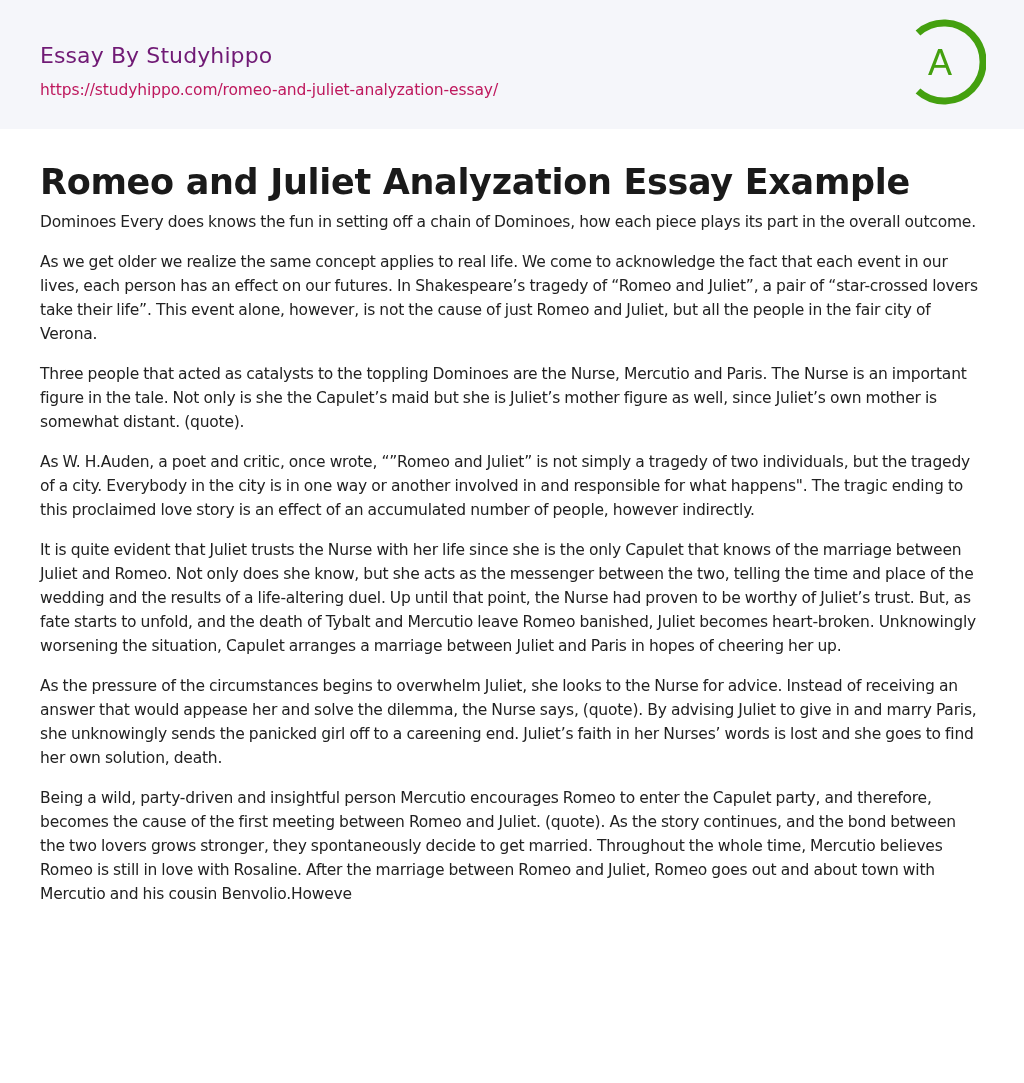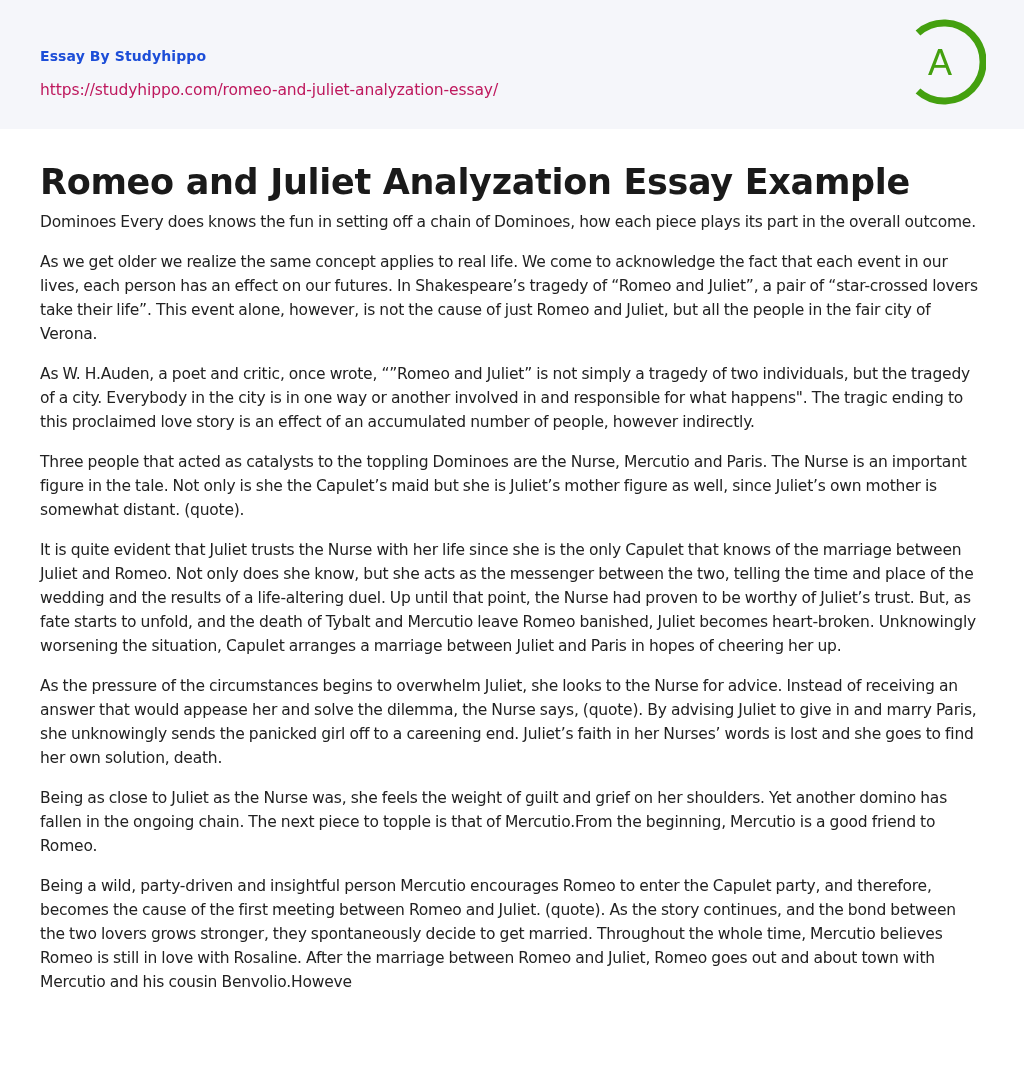--- a/index.html
+++ b/index.html
@@ -10,23 +10,23 @@
       height: 1083px;
       overflow: hidden;
     }
     .site-header {
       position: relative;
       height: 129px;
       background: #f5f6fa;
       padding: 40px 40px 0 40px;
     }
     .site-title {
-      font-size: 14px;
-      font-weight: bold;
-      color: #1d4ed8;
+      font-size: 22px;
+      font-weight: normal;
+      color: #701a75;
       letter-spacing: 0.1px;
       line-height: 32px;
       display: block;
       text-decoration: none;
     }
     .site-url {
       margin-top: 7px;
       font-size: 15.5px;
       color: #be185d;
       line-height: 22px;
@@ -74,19 +74,18 @@
       <path d="M 6 14 A 39 39 0 1 1 6 72" fill="none" stroke="#44a00f" stroke-width="7"></path>
       <text x="28" y="56" text-anchor="middle" font-family="Liberation Sans, sans-serif" font-size="36" fill="#44a00f">A</text>
     </svg>
   </div>
 </header>
 
 <main class="main">
   <h1 class="page-title">Romeo and Juliet Analyzation Essay Example</h1>
   <p class="essay-paragraph first">Dominoes Every does knows the fun in setting off a chain of Dominoes, how each piece plays its part in the overall outcome.</p>
   <p class="essay-paragraph">As we get older we realize the same concept applies to real life. We come to acknowledge the fact that each event in our lives, each person has an effect on our futures. In Shakespeare’s tragedy of “Romeo and Juliet”, a pair of “star-crossed lovers take their life”. This event alone, however, is not the cause of just Romeo and Juliet, but all the people in the fair city of Verona.</p>
+  <p class="essay-paragraph">Three people that acted as catalysts to the toppling Dominoes are the Nurse, Mercutio and Paris. The Nurse is an important figure in the tale. Not only is she the Capulet’s maid but she is Juliet’s mother figure as well, since Juliet’s own mother is somewhat distant. (quote).</p>
   <p class="essay-paragraph">As W. H.Auden, a poet and critic, once wrote, “”Romeo and Juliet” is not simply a tragedy of two individuals, but the tragedy of a city. Everybody in the city is in one way or another involved in and responsible for what happens". The tragic ending to this proclaimed love story is an effect of an accumulated number of people, however indirectly.</p>
-  <p class="essay-paragraph">Three people that acted as catalysts to the toppling Dominoes are the Nurse, Mercutio and Paris. The Nurse is an important figure in the tale. Not only is she the Capulet’s maid but she is Juliet’s mother figure as well, since Juliet’s own mother is somewhat distant. (quote).</p>
   <p class="essay-paragraph">It is quite evident that Juliet trusts the Nurse with her life since she is the only Capulet that knows of the marriage between Juliet and Romeo. Not only does she know, but she acts as the messenger between the two, telling the time and place of the wedding and the results of a life-altering duel. Up until that point, the Nurse had proven to be worthy of Juliet’s trust. But, as fate starts to unfold, and the death of Tybalt and Mercutio leave Romeo banished, Juliet becomes heart-broken. Unknowingly worsening the situation, Capulet arranges a marriage between Juliet and Paris in hopes of cheering her up.</p>
   <p class="essay-paragraph">As the pressure of the circumstances begins to overwhelm Juliet, she looks to the Nurse for advice. Instead of receiving an answer that would appease her and solve the dilemma, the Nurse says, (quote). By advising Juliet to give in and marry Paris, she unknowingly sends the panicked girl off to a careening end. Juliet’s faith in her Nurses’ words is lost and she goes to find her own solution, death.</p>
-  <p class="essay-paragraph">Being as close to Juliet as the Nurse was, she feels the weight of guilt and grief on her shoulders. Yet another domino has fallen in the ongoing chain. The next piece to topple is that of Mercutio.From the beginning, Mercutio is a good friend to Romeo.</p>
   <p class="essay-paragraph">Being a wild, party-driven and insightful person Mercutio encourages Romeo to enter the Capulet party, and therefore, becomes the cause of the first meeting between Romeo and Juliet. (quote). As the story continues, and the bond between the two lovers grows stronger, they spontaneously decide to get married. Throughout the whole time, Mercutio believes Romeo is still in love with Rosaline. After the marriage between Romeo and Juliet, Romeo goes out and about town with Mercutio and his cousin Benvolio.Howeve</p>
 </main>
 
 </body></html>

